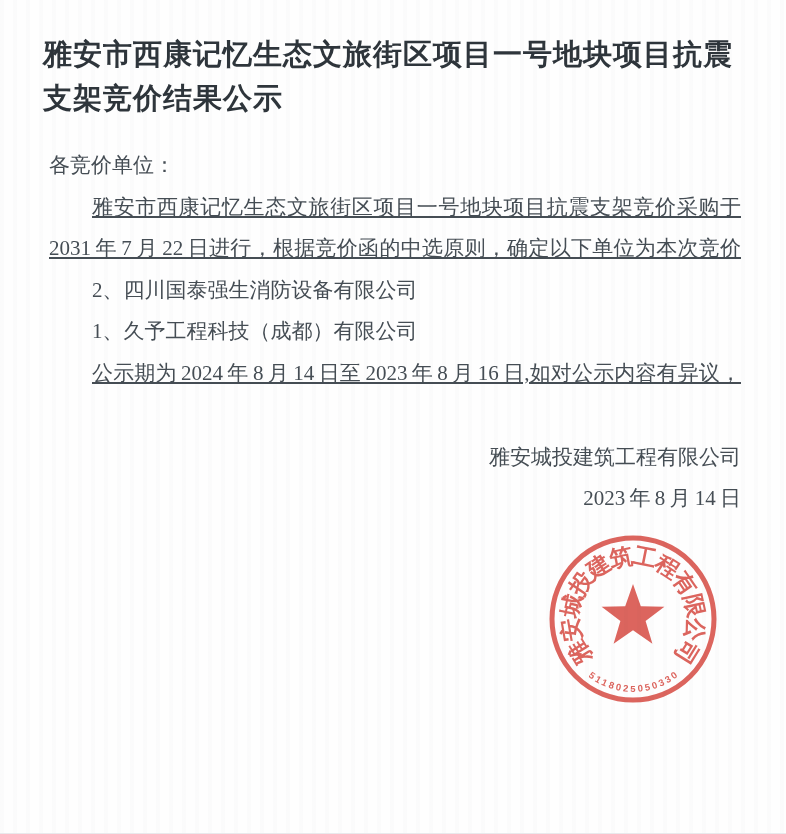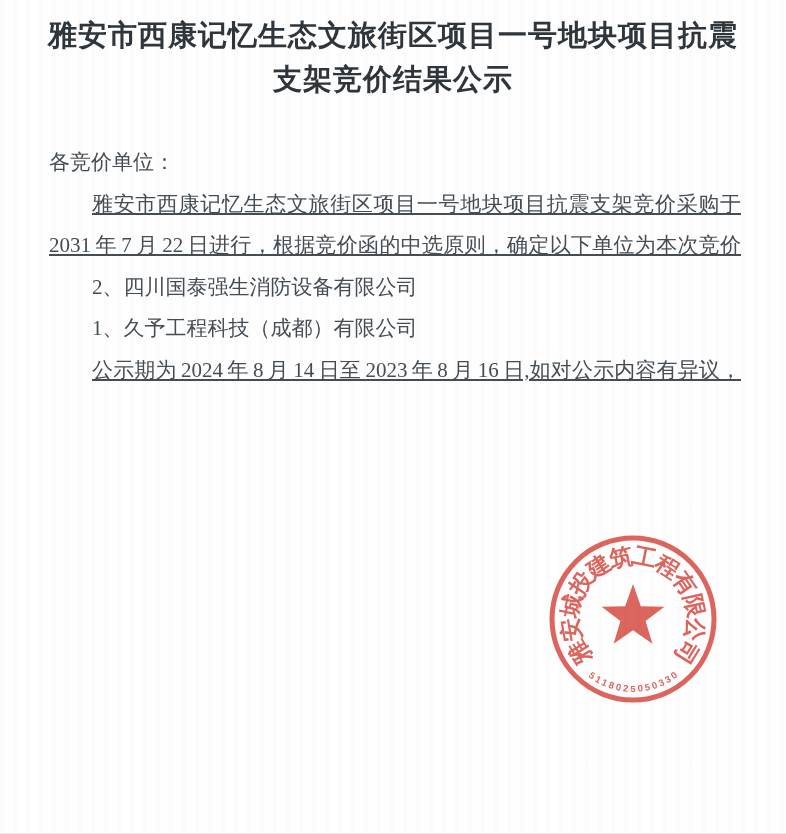--- a/index.html
+++ b/index.html
@@ -12,31 +12,30 @@
     background-image:repeating-linear-gradient(90deg,
       rgba(120,125,135,0.025) 0px, rgba(120,125,135,0.025) 4px,
       rgba(255,255,255,0) 4px, rgba(255,255,255,0) 13px);
     font-family:"Liberation Serif", serif;
     color:#454d54;
     border-bottom:1px solid #e9e9ec;
     box-sizing:border-box;
   }
   .title{
     width:700px;
-    margin:13px auto 0 auto;
+    margin:32px auto 0 auto;
     font-family:"Liberation Sans", sans-serif;
     font-weight:bold;
     font-size:29px;
     line-height:44px;
     letter-spacing:1px;
-    text-align:center;
     color:#2e353b;
   }
   .content{
-    margin-top:41px;
+    margin-top:25px;
     padding:0 45px 0 49px;
   }
   .ln{
     font-size:21px;
     line-height:41.6px;
     word-spacing:-1px;
     text-align:justify;
     color:#454d54;
   }
   .fill{ text-align-last:justify;text-decoration:underline; }
@@ -84,20 +83,24 @@
 
     <div class="ln fill indent">雅安市西康记忆生态文旅街区项目一号地块项目抗震支架竞价采购于</div>
     <div class="ln fill">2031 年 7 月 22 日进行，根据竞价函的中选原则，确定以下单位为本次竞价</div>
 
     <div class="ln candidate">2、四川国泰强生消防设备有限公司</div>
     <div class="ln candidate">1、久予工程科技（成都）有限公司</div>
 
     <div class="ln fill indent">公示期为 2024 年 8 月 14 日至 2023 年 8 月 16 日,如对公示内容有异议，</div>
   </div>
 
+  <div class="signature">
+    <div class="ln">雅安城投建筑工程有限公司</div>
+    <div class="ln">2023 年 8 月 14 日</div>
+  </div>
 
   <svg class="seal" viewBox="0 0 170 170" xmlns="http://www.w3.org/2000/svg" aria-hidden="true" style="color: rgb(217, 79, 71);">
     <circle class="ring" cx="85" cy="85" r="81"></circle>
     <polygon class="star" points="85,50 92.8,72.3 116.4,72.8 97.6,87.1 104.4,109.7 85,96.2 65.6,109.7 72.4,87.1 53.6,72.8 77.2,72.3"></polygon>
     <g id="seal-arc">
         <text x="32.0" y="118.1" transform="rotate(-122.0 32.0 118.1)" text-anchor="middle" dominant-baseline="central" class="arc-glyph">雅</text>
         <text x="23.4" y="95.7" transform="rotate(-99.8 23.4 95.7)" text-anchor="middle" dominant-baseline="central" class="arc-glyph">安</text>
         <text x="23.9" y="71.6" transform="rotate(-77.6 23.9 71.6)" text-anchor="middle" dominant-baseline="central" class="arc-glyph">城</text>
         <text x="33.5" y="49.6" transform="rotate(-55.5 33.5 49.6)" text-anchor="middle" dominant-baseline="central" class="arc-glyph">投</text>
         <text x="50.7" y="32.7" transform="rotate(-33.3 50.7 32.7)" text-anchor="middle" dominant-baseline="central" class="arc-glyph">建</text>

